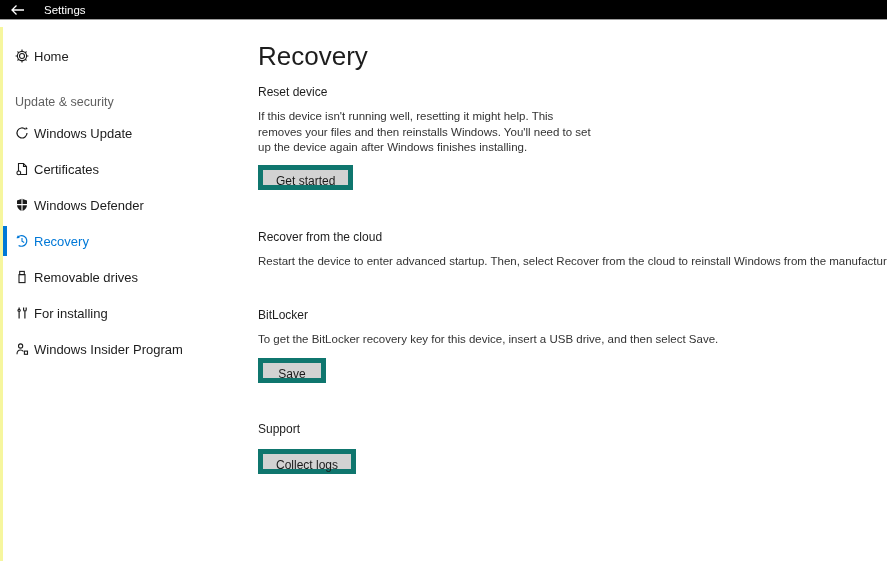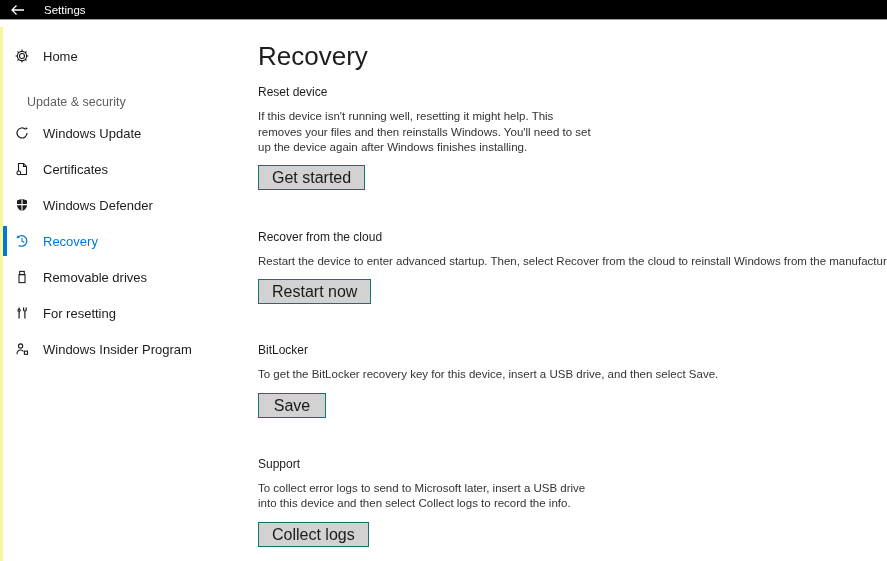--- a/index.html
+++ b/index.html
@@ -26,51 +26,51 @@
   .tb-title { color: #ffffff; font-size: 11.5px; margin-left: 8px; }
   
   .edge-strip {
     position: absolute; left: 0; top: 27px; bottom: 0; width: 3px;
     background: #f6f69e;
   }
   
   .sidebar { position: absolute; left: 3px; top: 27px; width: 250px; }
   .nav-item {
     height: 36px; display: flex; align-items: center;
-    padding-left: 11px; gap: 13px;
+    padding-left: 11px; gap: 4px;
     font-size: 13px; color: #1c1c1c; cursor: pointer; position: relative;
   }
   .nav-item .ico { width: 16px; height: 16px; display: flex; align-items: center; justify-content: center; color: #1c1c1c; }
   .nav-item.home { margin-top: 15px; height: 28px; }
   .nav-item.selected { color: #0078d7; }
   .nav-item.selected .ico { color: #0078d7; }
   .nav-item.selected::before {
     content: ""; position: absolute; left: 0; top: 3px; bottom: 3px; width: 4px;
     background: #0078d7;
   }
   .group-label {
-    margin: 25px 0 4px 12px; height: 16px; padding-left: 12px;
+    margin: 25px 0 4px 0; height: 16px; padding-left: 12px;
     font-size: 12.5px; color: #5f5f5f;
   }
   .nav-list { margin-top: 4px; }
   
   .main { position: absolute; left: 258px; top: 27px; right: 0; }
   .page-title { font-size: 26px; font-weight: 300; line-height: 32px; margin-top: 13px; color: #1d1d1d; }
   .section h2 { font-size: 12px; font-weight: 400; color: #1d1d1d; line-height: 20px; }
   .s1 h2 { margin-top: 10px; }
   .s2 h2 { margin-top: 37px; }
   .s3 h2 { margin-top: 36px; }
   .s4 h2 { margin-top: 36px; }
   .para { margin-top: 7px; font-size: 11.5px; line-height: 15.5px; color: #333333; }
   .para div { white-space: nowrap; }
   .btn {
     display: inline-block; height: 25px; line-height: 23px;
     padding: 0 13px; min-width: 68px; text-align: center;
-    background: #d2d2d2; border: 1px solid #0f766e;
-    font-size: 16px; color: #1a1a1a; font-family: inherit; cursor: pointer;
+    background: #d2d2d2; border: 5px solid #0f766e;
+    font-size: 12px; color: #1a1a1a; font-family: inherit; cursor: pointer;
   }
   .btn1 { margin-top: 9px; }
   .btn2, .btn3, .btn4 { margin-top: 10px; }
   svg { display: block; }
 </style>
 </head>
 <body>
 
 <div class="titlebar">
   <div class="back-btn">
@@ -156,21 +156,21 @@
 
     <div class="nav-item">
       <span class="ico">
         <svg width="16" height="16" viewBox="0 0 16 16" fill="none" stroke="currentColor" stroke-width="1.2">
           <path d="M5.1 2.4v2.2M5.1 6.4v7.2"></path>
           <circle cx="5.1" cy="5.4" r="1.1"></circle>
           <path d="M9.6 2.4v2.4c0 .8.6 1.4 1.3 1.4s1.3-.6 1.3-1.4V2.4"></path>
           <path d="M10.9 6.4v7.2"></path>
         </svg>
       </span>
-      <span>For resetting</span>
+      <span>For installing</span>
     </div>
 
     <div class="nav-item">
       <span class="ico">
         <svg width="16" height="16" viewBox="0 0 16 16" fill="none" stroke="currentColor" stroke-width="1.1">
           <circle cx="6.6" cy="5" r="2.1"></circle>
           <path d="M3 13.3c0-2.7 1.6-4.3 3.6-4.3 1.2 0 2.2.6 2.8 1.5"></path>
           <rect x="10.4" y="10.1" width="3.1" height="3.2"></rect>
         </svg>
       </span>
@@ -192,33 +192,28 @@
       <div>up the device again after Windows finishes installing.</div>
     </div>
     <button class="btn btn1">Get started</button>
   </div>
 
   <div class="section s2">
     <h2>Recover from the cloud</h2>
     <div class="para">
       <div>Restart the device to enter advanced startup. Then, select Recover from the cloud to reinstall Windows from the manufacturer.</div>
     </div>
-    <button class="btn btn2">Restart now</button>
   </div>
 
   <div class="section s3">
     <h2>BitLocker</h2>
     <div class="para">
       <div>To get the BitLocker recovery key for this device, insert a USB drive, and then select Save.</div>
     </div>
     <button class="btn btn3">Save</button>
   </div>
 
   <div class="section s4">
     <h2>Support</h2>
-    <div class="para">
-      <div>To collect error logs to send to Microsoft later, insert a USB drive</div>
-      <div>into this device and then select Collect logs to record the info.</div>
-    </div>
     <button class="btn btn4">Collect logs</button>
   </div>
 
 </div>
 
 </body></html>

